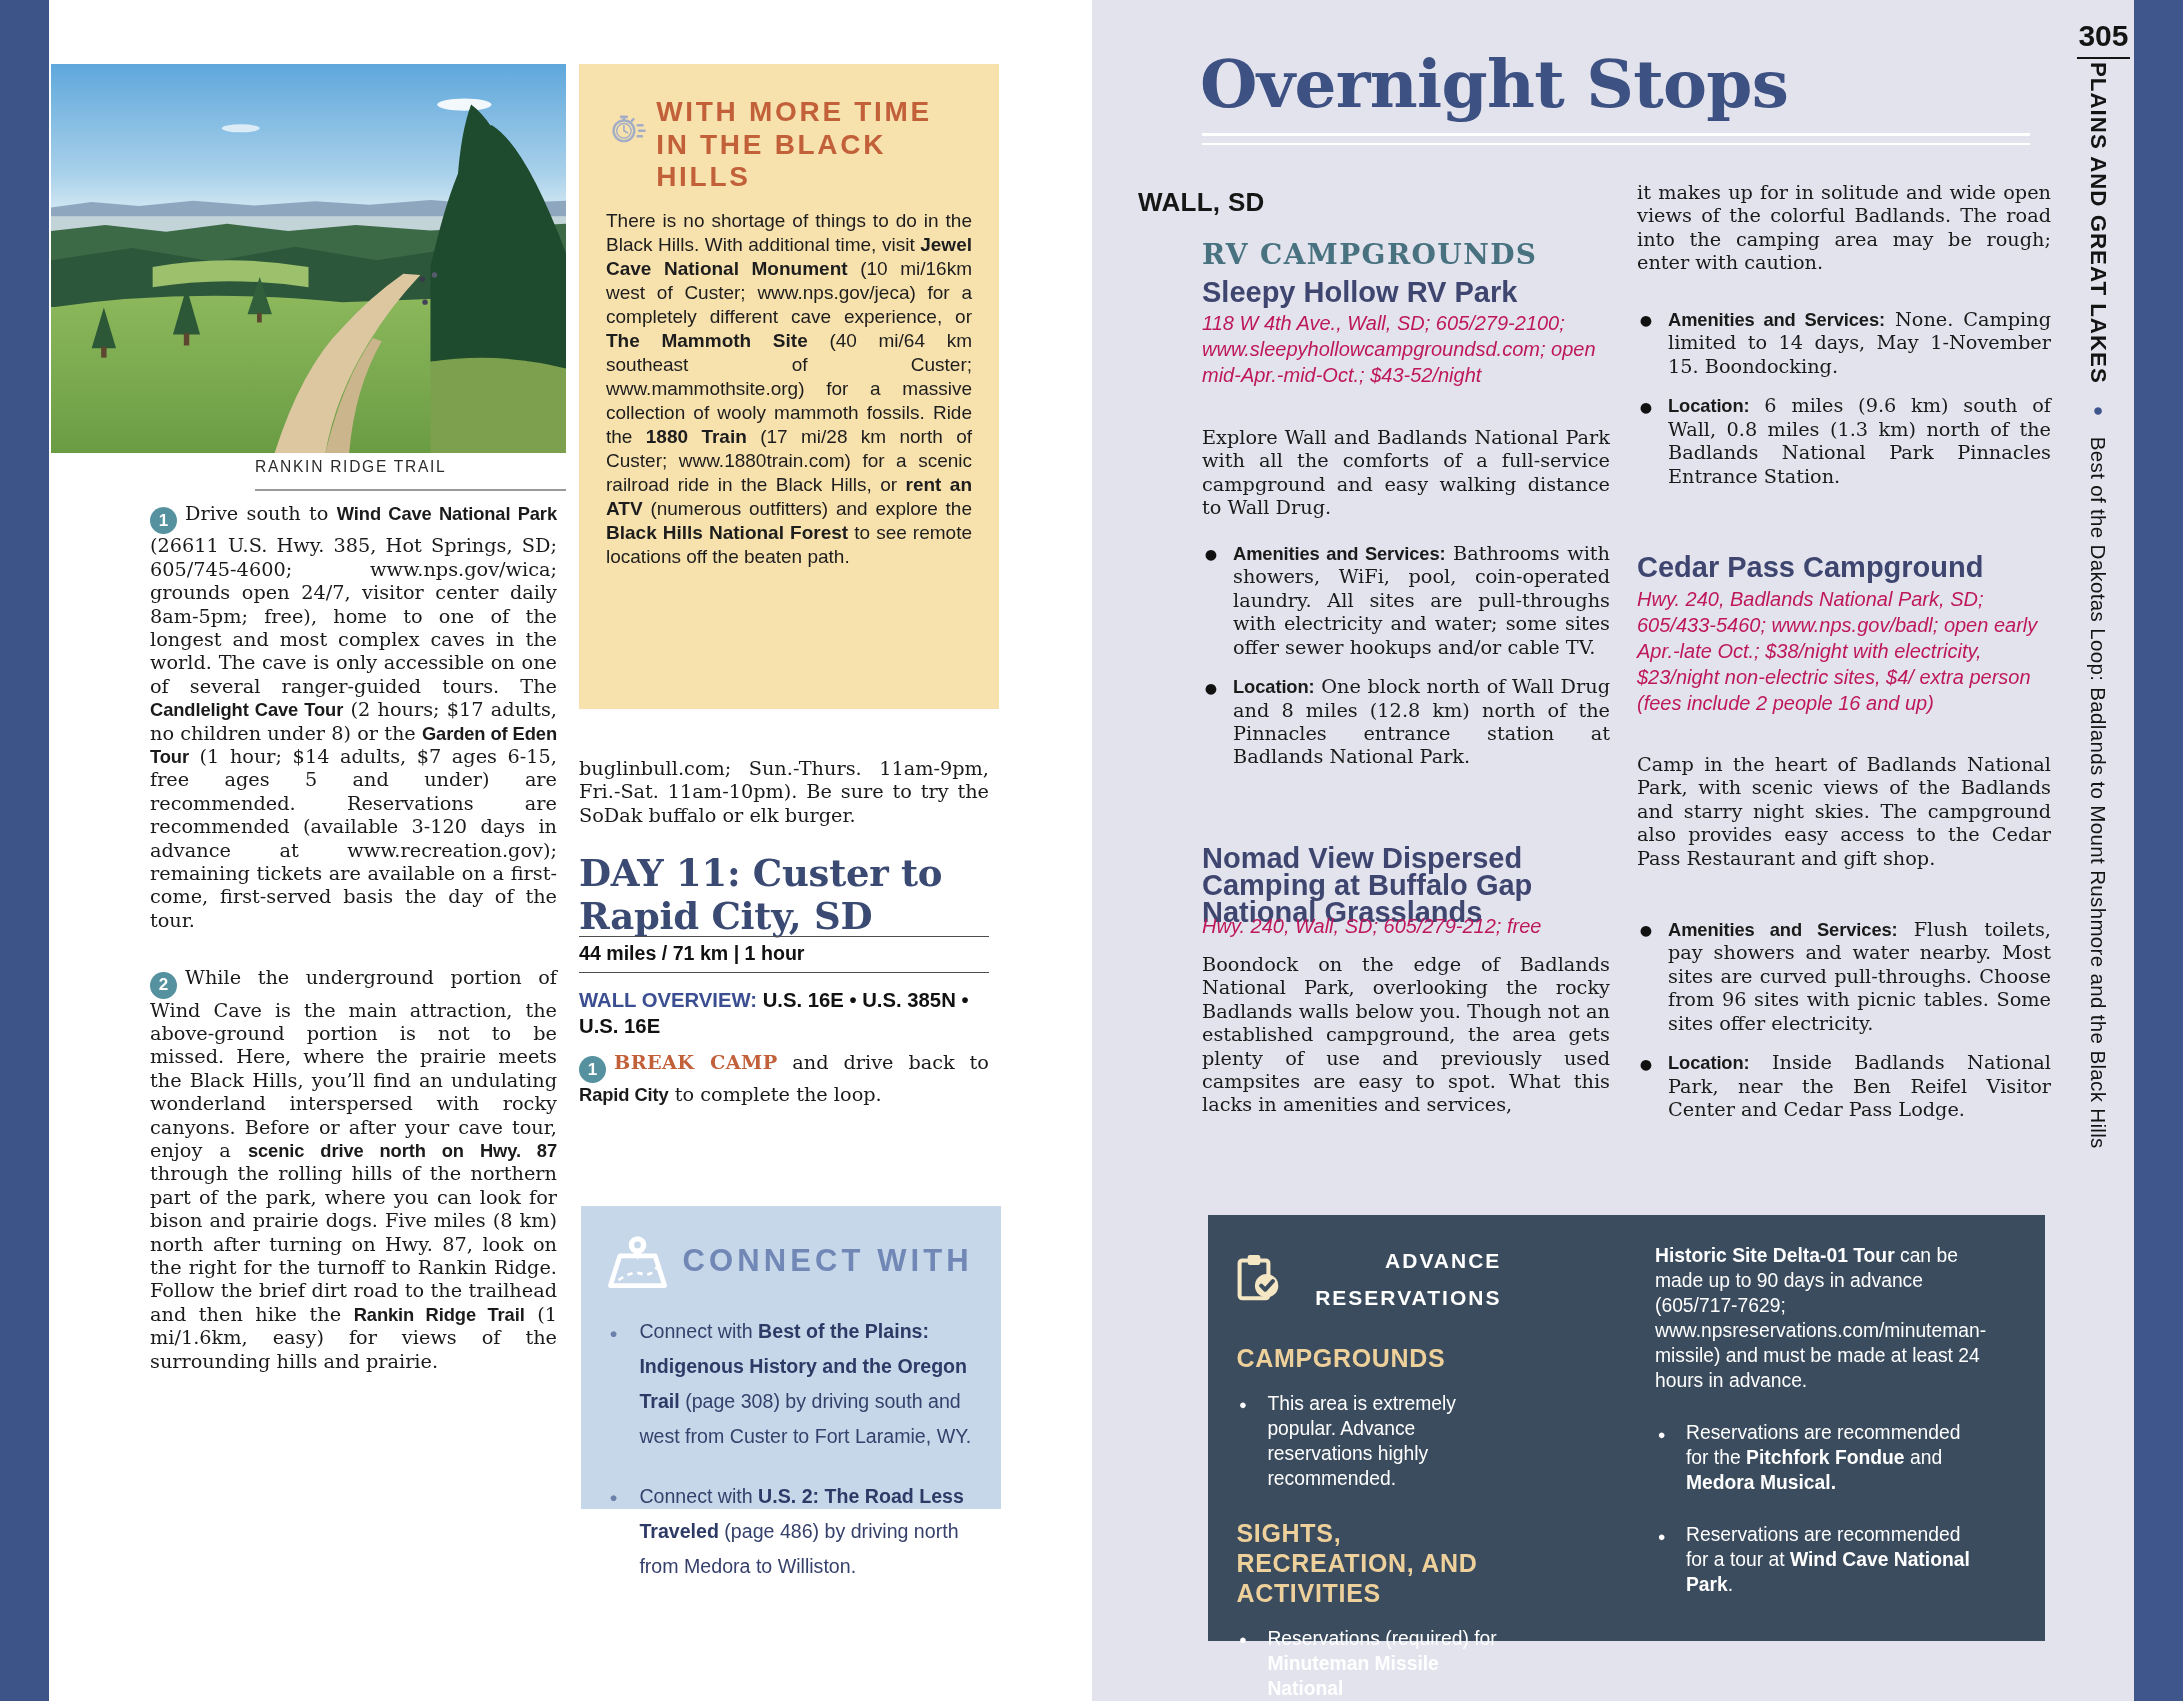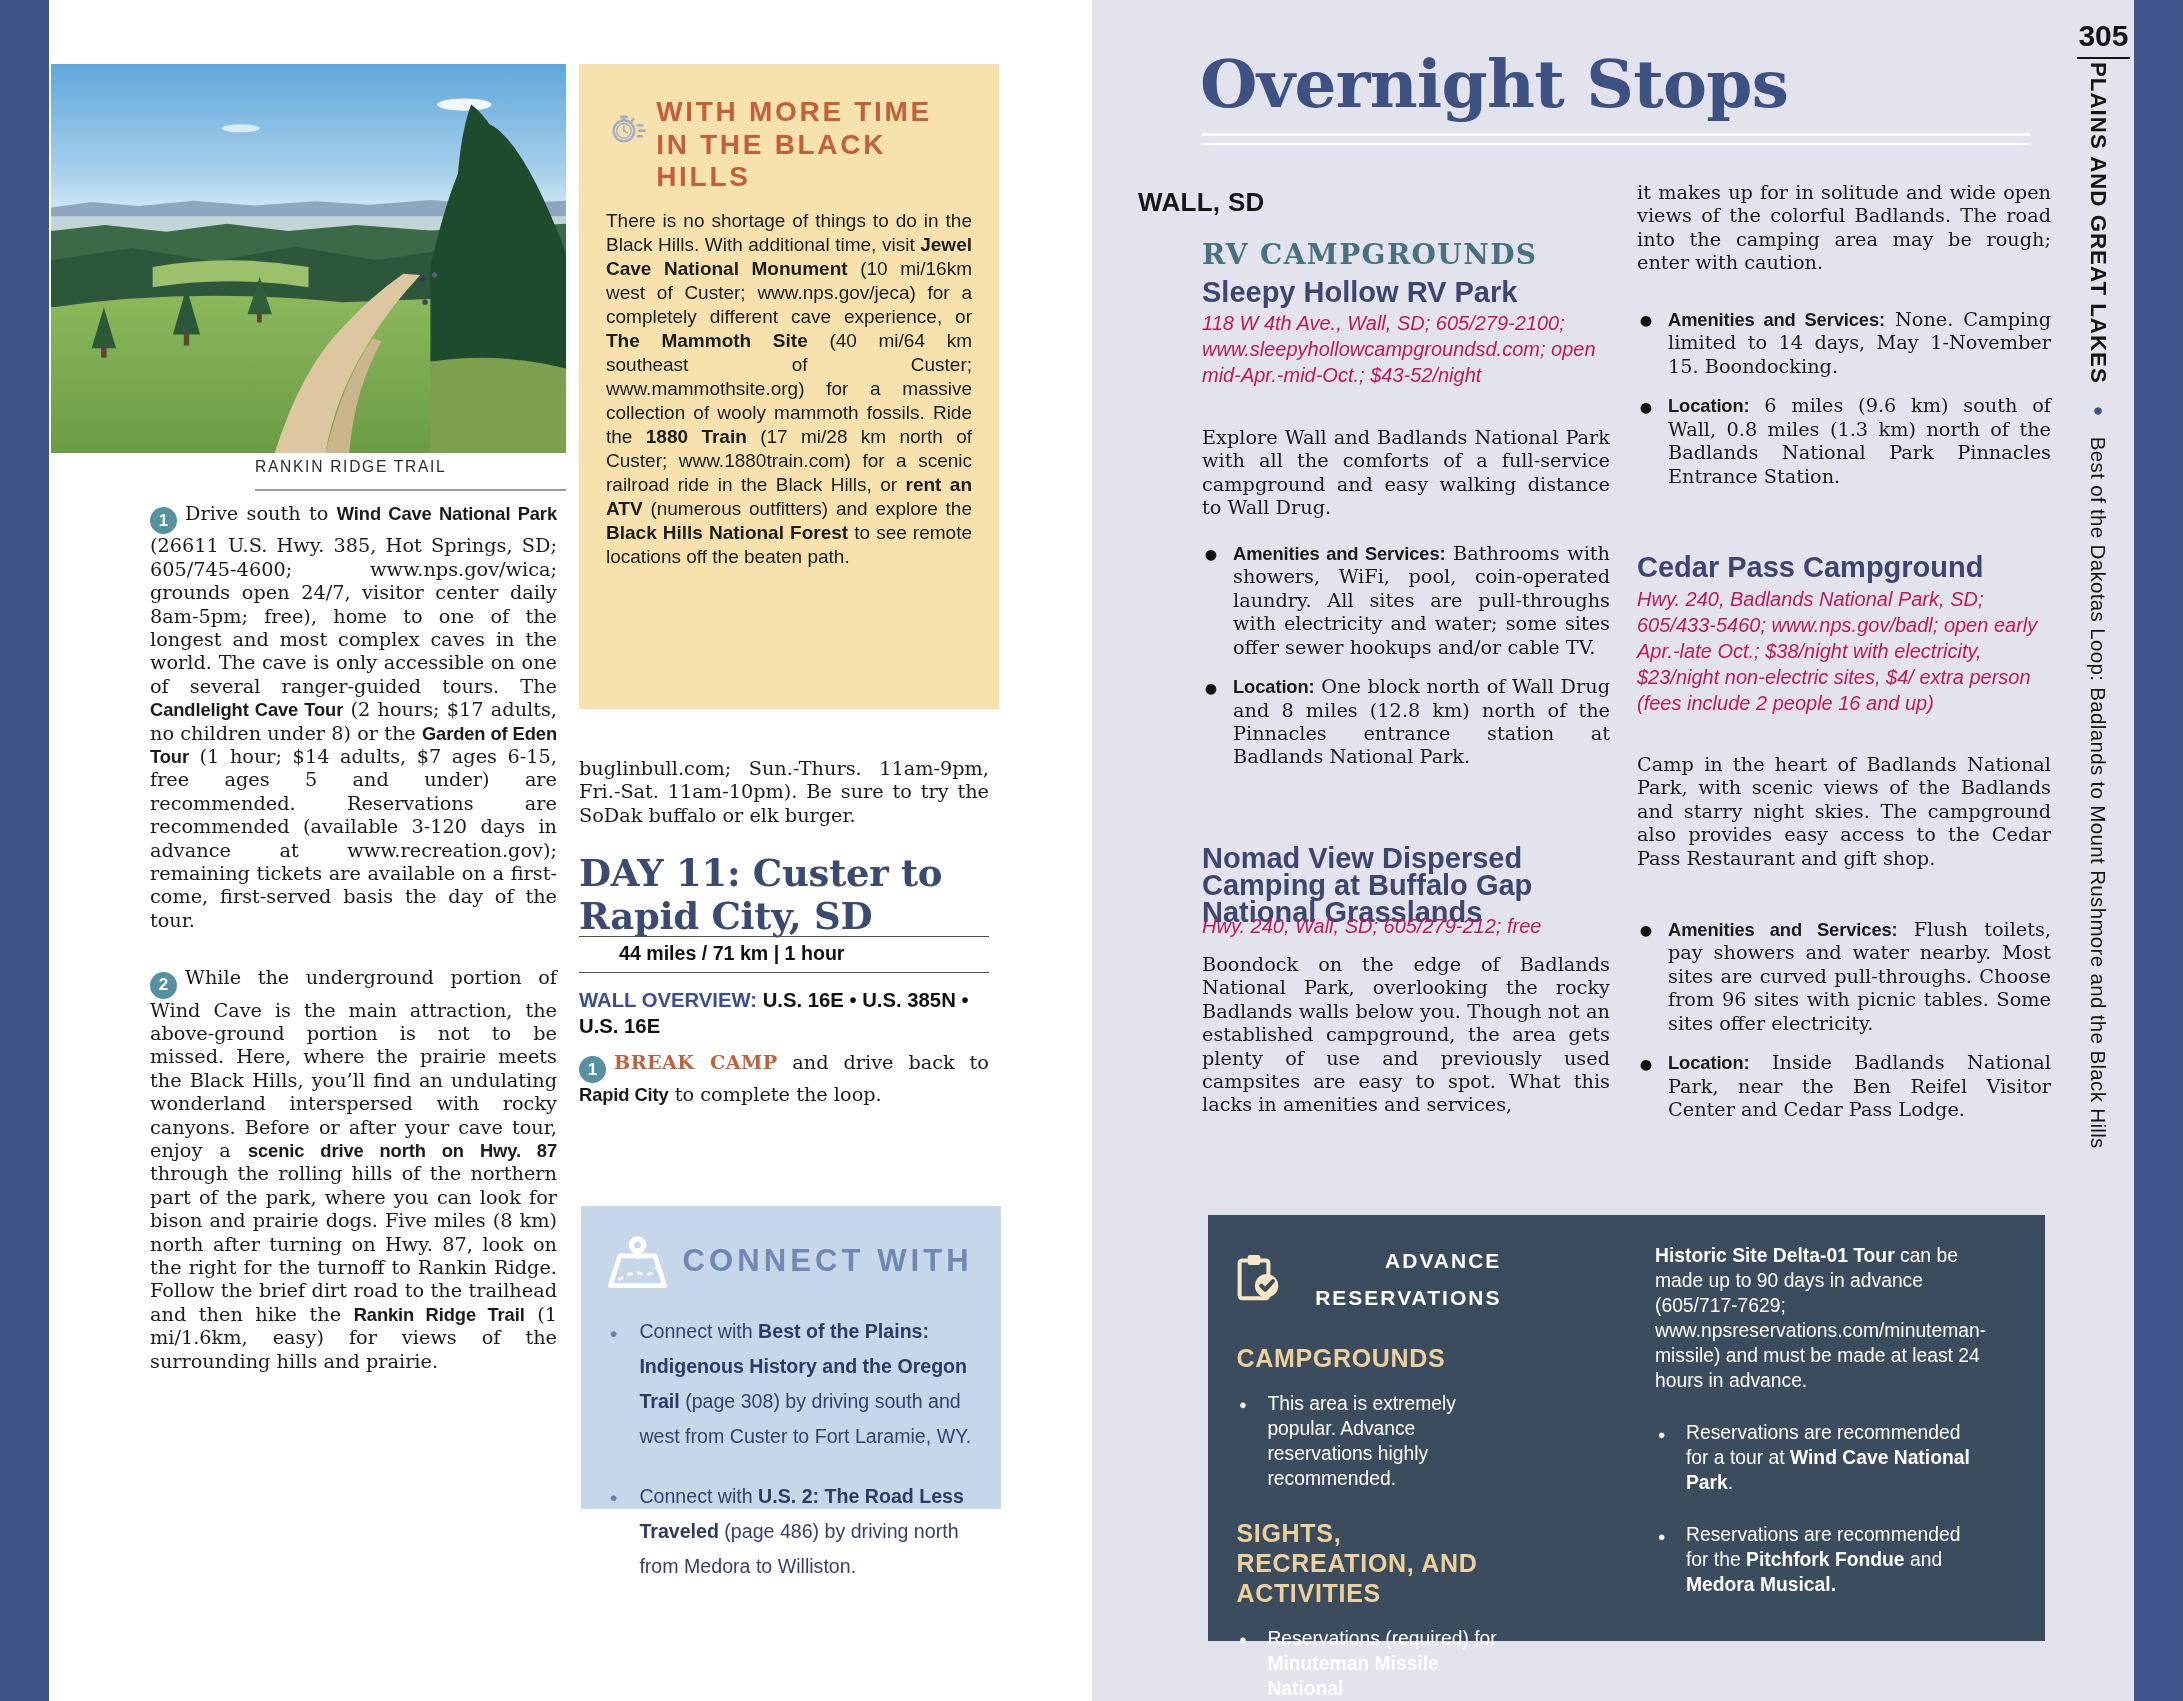--- a/index.html
+++ b/index.html
@@ -37,21 +37,21 @@
   .tan-body{margin-top:15px;font-family:"Liberation Sans",sans-serif;font-size:19px;line-height:24px;
             text-align:justify;color:#1d1d1d;}
   .tan-body .b{font-weight:700;}
 
   .cont-para{left:579px;top:757px;width:410px;}
 
   .day-title{left:579px;top:852px;width:413px;font-weight:700;font-size:37px;line-height:43px;
              color:#3a4a72;letter-spacing:-0.3px;}
   .stat-rule1{left:579px;top:936px;width:410px;height:1.4px;background:#4d4d4d;}
   .stat-line{left:579px;top:942px;width:410px;font-family:"Liberation Sans",sans-serif;
-             font-weight:700;font-size:19.6px;color:#111;margin-left:40px;}
+             font-weight:700;font-size:19.6px;color:#111;}
   .stat-rule2{left:579px;top:972px;width:410px;height:1.4px;background:#4d4d4d;}
   .route{left:579px;top:987px;width:410px;font-family:"Liberation Sans",sans-serif;font-weight:700;
          font-size:20.3px;line-height:26.4px;}
   .route-label{color:#3b4e92;}
   .route-value{color:#111;}
   .break-para{left:579px;top:1051px;width:410px;}
   .break{font-weight:700;color:#c2603a;letter-spacing:0.3px;}
 
   
   .connectbox{left:581px;top:1206px;width:420px;height:303px;background:#c7d7ea;box-sizing:border-box;
@@ -261,22 +261,22 @@
         </svg>
         <div class="adv-title">ADVANCE RESERVATIONS</div>
       </div>
       <div class="gold-head">CAMPGROUNDS</div>
       <div class="dk-bullet"><span>This area is extremely popular. Advance reservations highly recommended.</span></div>
       <div class="gold-head">SIGHTS, RECREATION, AND ACTIVITIES</div>
       <div class="dk-bullet"><span>Reservations (required) for </span><span class="b">Minuteman Missile National</span></div>
     </div>
     <div class="adv-col2">
       <div class="dk-para"><span class="b">Historic Site Delta-01 Tour</span><span> can be made up to 90 days in advance (605/717-7629; www.npsreservations.com/minuteman-missile) and must be made at least 24 hours in advance.</span></div>
+      <div class="dk-bullet" style="margin-top:27px;"><span>Reservations are recommended for the </span><span class="b">Pitchfork Fondue</span><span> and </span><span class="b">Medora Musical.</span></div>
       <div class="dk-bullet" style="margin-top:27px;"><span>Reservations are recommended for a tour at </span><span class="b">Wind Cave National Park</span><span>.</span></div>
-      <div class="dk-bullet" style="margin-top:27px;"><span>Reservations are recommended for the </span><span class="b">Pitchfork Fondue</span><span> and </span><span class="b">Medora Musical.</span></div>
     </div>
   </div>
 
   <div class="abs folio">305</div>
   <div class="abs edge-tab">
     <span class="et-bold">PLAINS AND GREAT LAKES</span>
     <span class="et-dot">●</span>
     <span class="et-reg">Best of the Dakotas Loop: Badlands to Mount Rushmore and the Black Hills</span>
   </div>
 

